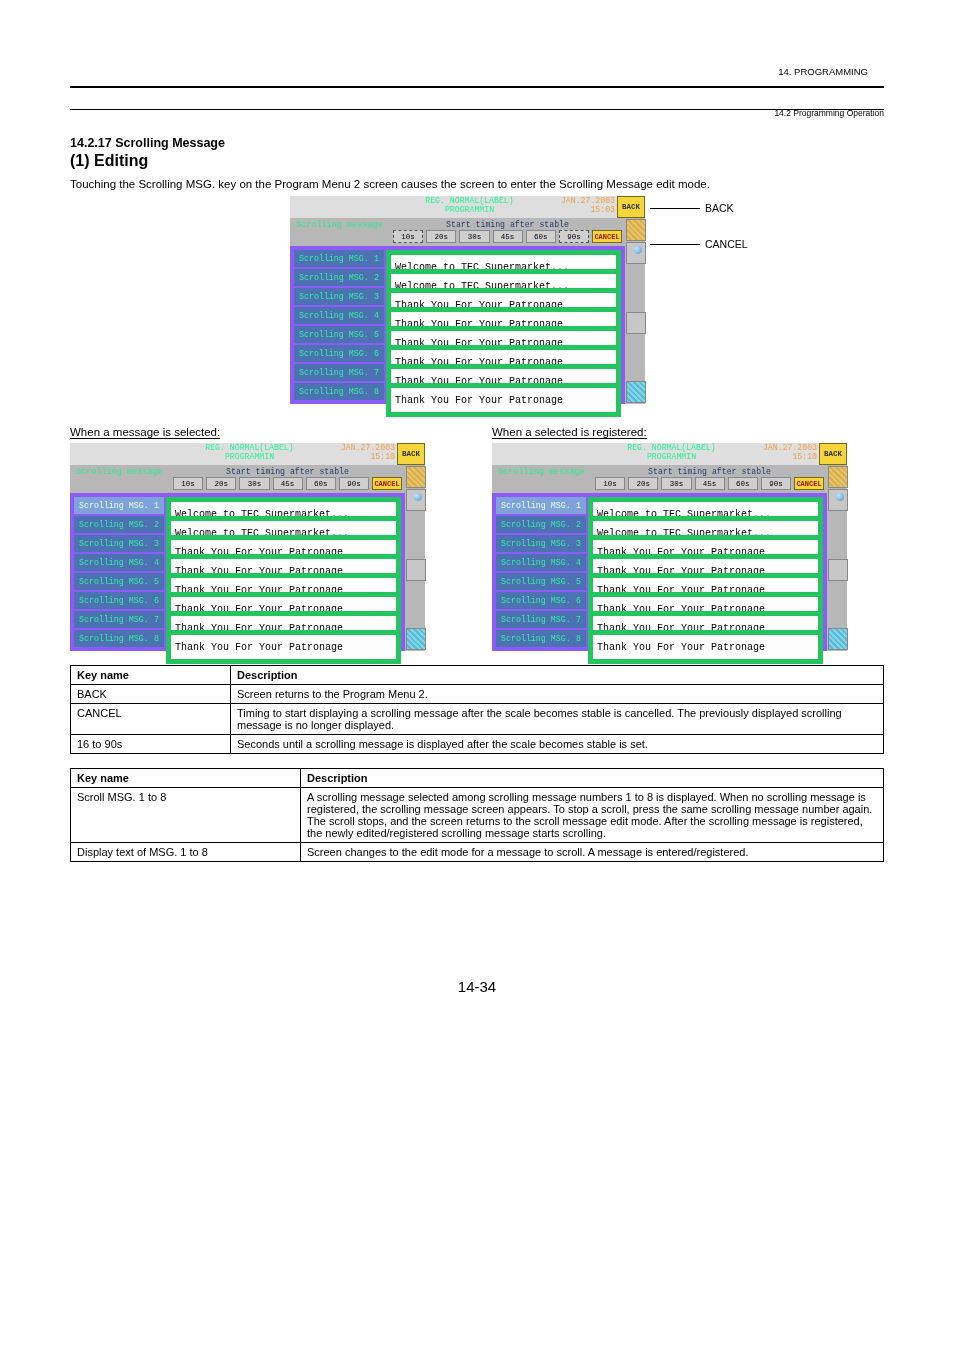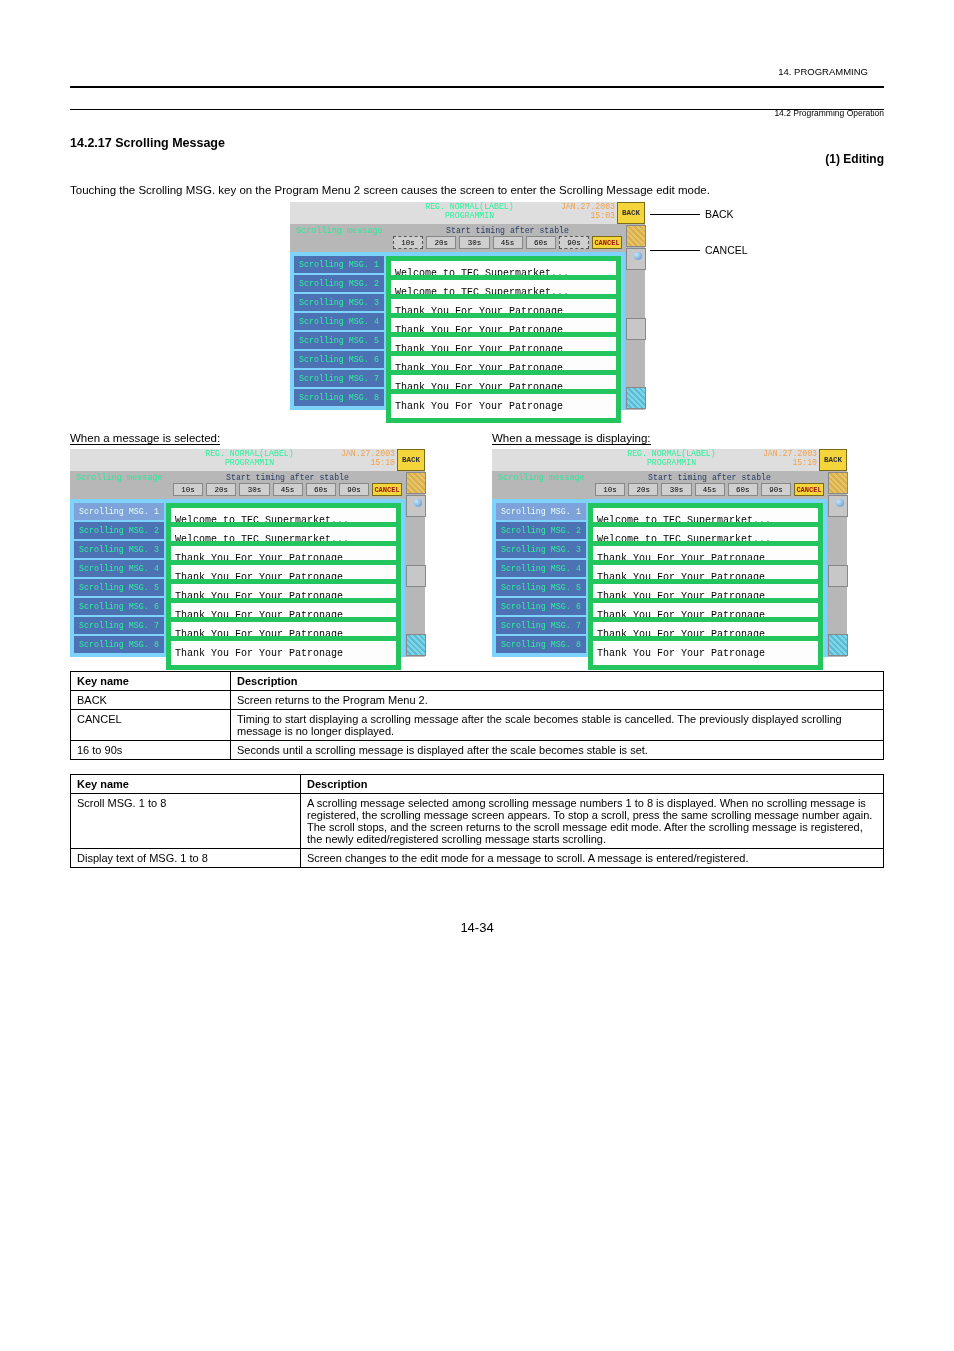--- a/index.html
+++ b/index.html
@@ -30,25 +30,25 @@
     border-bottom: 1px solid #000;
     position: relative;
   }
   .page-header-sub-right {
     position: absolute;
     right: 0;
     top: 16px;
     font-size: 8.5px;
   }
   .section-title1 { font-size: 12.5px; font-weight: bold; margin: 26px 0 2px 0; }
-  .section-title2 { font-size: 12px; font-weight: bold; margin: 0 0 18px 0; text-align: right; }
+  .section-title2 { font-size: 16px; font-weight: bold; margin: 0 0 8px 0; }
   .body-text { font-size: 11.5px; margin: 2px 0 6px 0; }
 
   .screen {
-    background: #7dd3fc;
+    background: #8b5cf6;
     display: flex;
     flex-direction: column;
     font-family: "Courier New", monospace;
     font-size: 8.5px;
     user-select: none;
   }
   .screen.large { width: 355px; }
   .screen.small { width: 355px; transform-origin: top left; }
 
   .topbar {
@@ -187,21 +187,21 @@
   .dual-wrap { display:flex; gap:30px; margin: 18px 0 0 0; }
   .pair-col { width: 392px; }
   .pair-label { font-size:11.5px; text-align:center; margin-bottom:4px; border-bottom:1px solid #000; display:inline-block; }
 
   table.info { border-collapse: collapse; width: 100%; font-size: 11px; margin-top: 14px; }
   table.info td { border:1px solid #000; padding:3px 6px; vertical-align: top; }
   table.info .hdr { font-weight: bold; }
   .col-name { width: 160px; }
   .col-name2 { width: 230px; }
 
-  .footer-region { text-align:center; font-size:13px; margin-top: 52px; }
+  .footer-region { text-align:center; font-size:15px; margin-top: 116px; }
 </style>
 </head>
 <body>
 
 <div class="page">
 
   <div class="page-header-region">
     <span class="page-header-right">14.  PROGRAMMING</span>
   </div>
   <div class="page-header-sub">
@@ -417,21 +417,21 @@
               </div>
             <div>
                 <div class="side-cell bottom-anim"></div>
               </div>
           </div>
         </div>
       </div>
     </div>
 
     <div class="pair-col">
-      <span class="pair-label">When a message is displaying:</span>
+      <span class="pair-label">When a selected is registered:</span>
       <div class="screen small">
         <div class="topbar">
           <div style="width:88px"></div>
           <div class="topbar-title"><span>REG.  NORMAL(LABEL)</span><br><span>PROGRAMMIN</span></div>
           <div class="topbar-date"><span>JAN.27.2003</span><br><span>15:10</span></div>
           <div class="back-btn">BACK</div>
         </div>
         <div class="body-area">
           <div style="flex:1">
             <div class="subbar">

